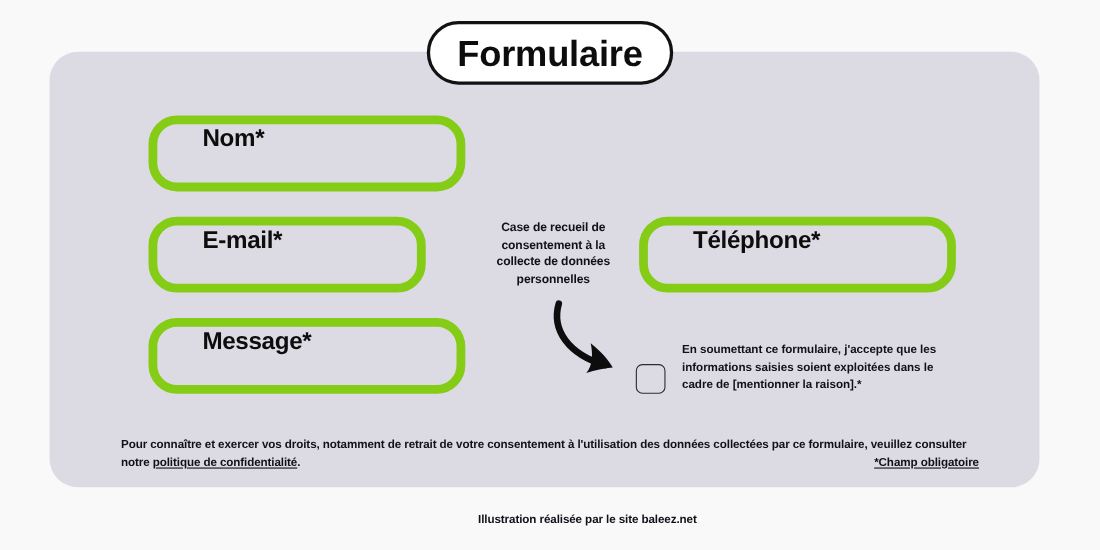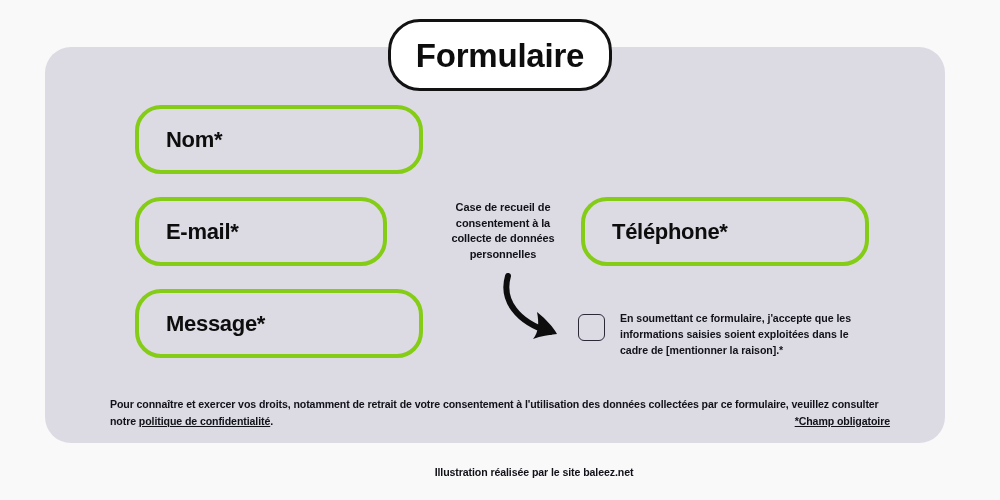--- a/index.html
+++ b/index.html
@@ -32,21 +32,21 @@
     background: #dcdbe4;
     border-radius: 26px;
   }
 
   
   .title-pill {
     position: absolute;
     left: 388px;
     top: 19px;
     width: 224px;
-    height: 72px;
+    height: 58px;
     background: #ffffff;
     border: 3px solid #121212;
     border-radius: 32px;
     display: flex;
     align-items: center;
     justify-content: center;
     box-sizing: border-box;
     z-index: 5;
   }
   .title-pill .title-text {
@@ -54,26 +54,26 @@
     font-weight: bold;
     color: #0d0d0d;
     letter-spacing: -0.2px;
     line-height: 1;
   }
 
   
   .field {
     position: absolute;
     box-sizing: border-box;
-    border: 4px solid #84cc16;
+    border: 8px solid #84cc16;
     border-radius: 26px;
     background: transparent;
     display: flex;
-    align-items: center;
-    padding-left: 27px;
+    align-items: flex-start;
+    padding-left: 41px;
   }
   .field .field-label {
     font-size: 22px;
     font-weight: bold;
     color: #0d0d0d;
     letter-spacing: -0.3px;
   }
 
   .field-nom       { left: 135px; top: 105px; width: 288px; height: 69px; }
   .field-email     { left: 135px; top: 197px; width: 252px; height: 69px; }
@@ -105,21 +105,21 @@
     overflow: visible;
   }
 
   
   .consent-row {
     position: absolute;
     left: 578px;
     top: 310px;
     width: 290px;
     display: flex;
-    align-items: flex-start;
+    align-items: flex-end;
   }
   .consent-checkbox {
     width: 27px;
     height: 27px;
     min-width: 27px;
     box-sizing: border-box;
     border: 1.6px solid #2b2b38;
     border-radius: 6px;
     background: transparent;
     margin-top: 4px;

